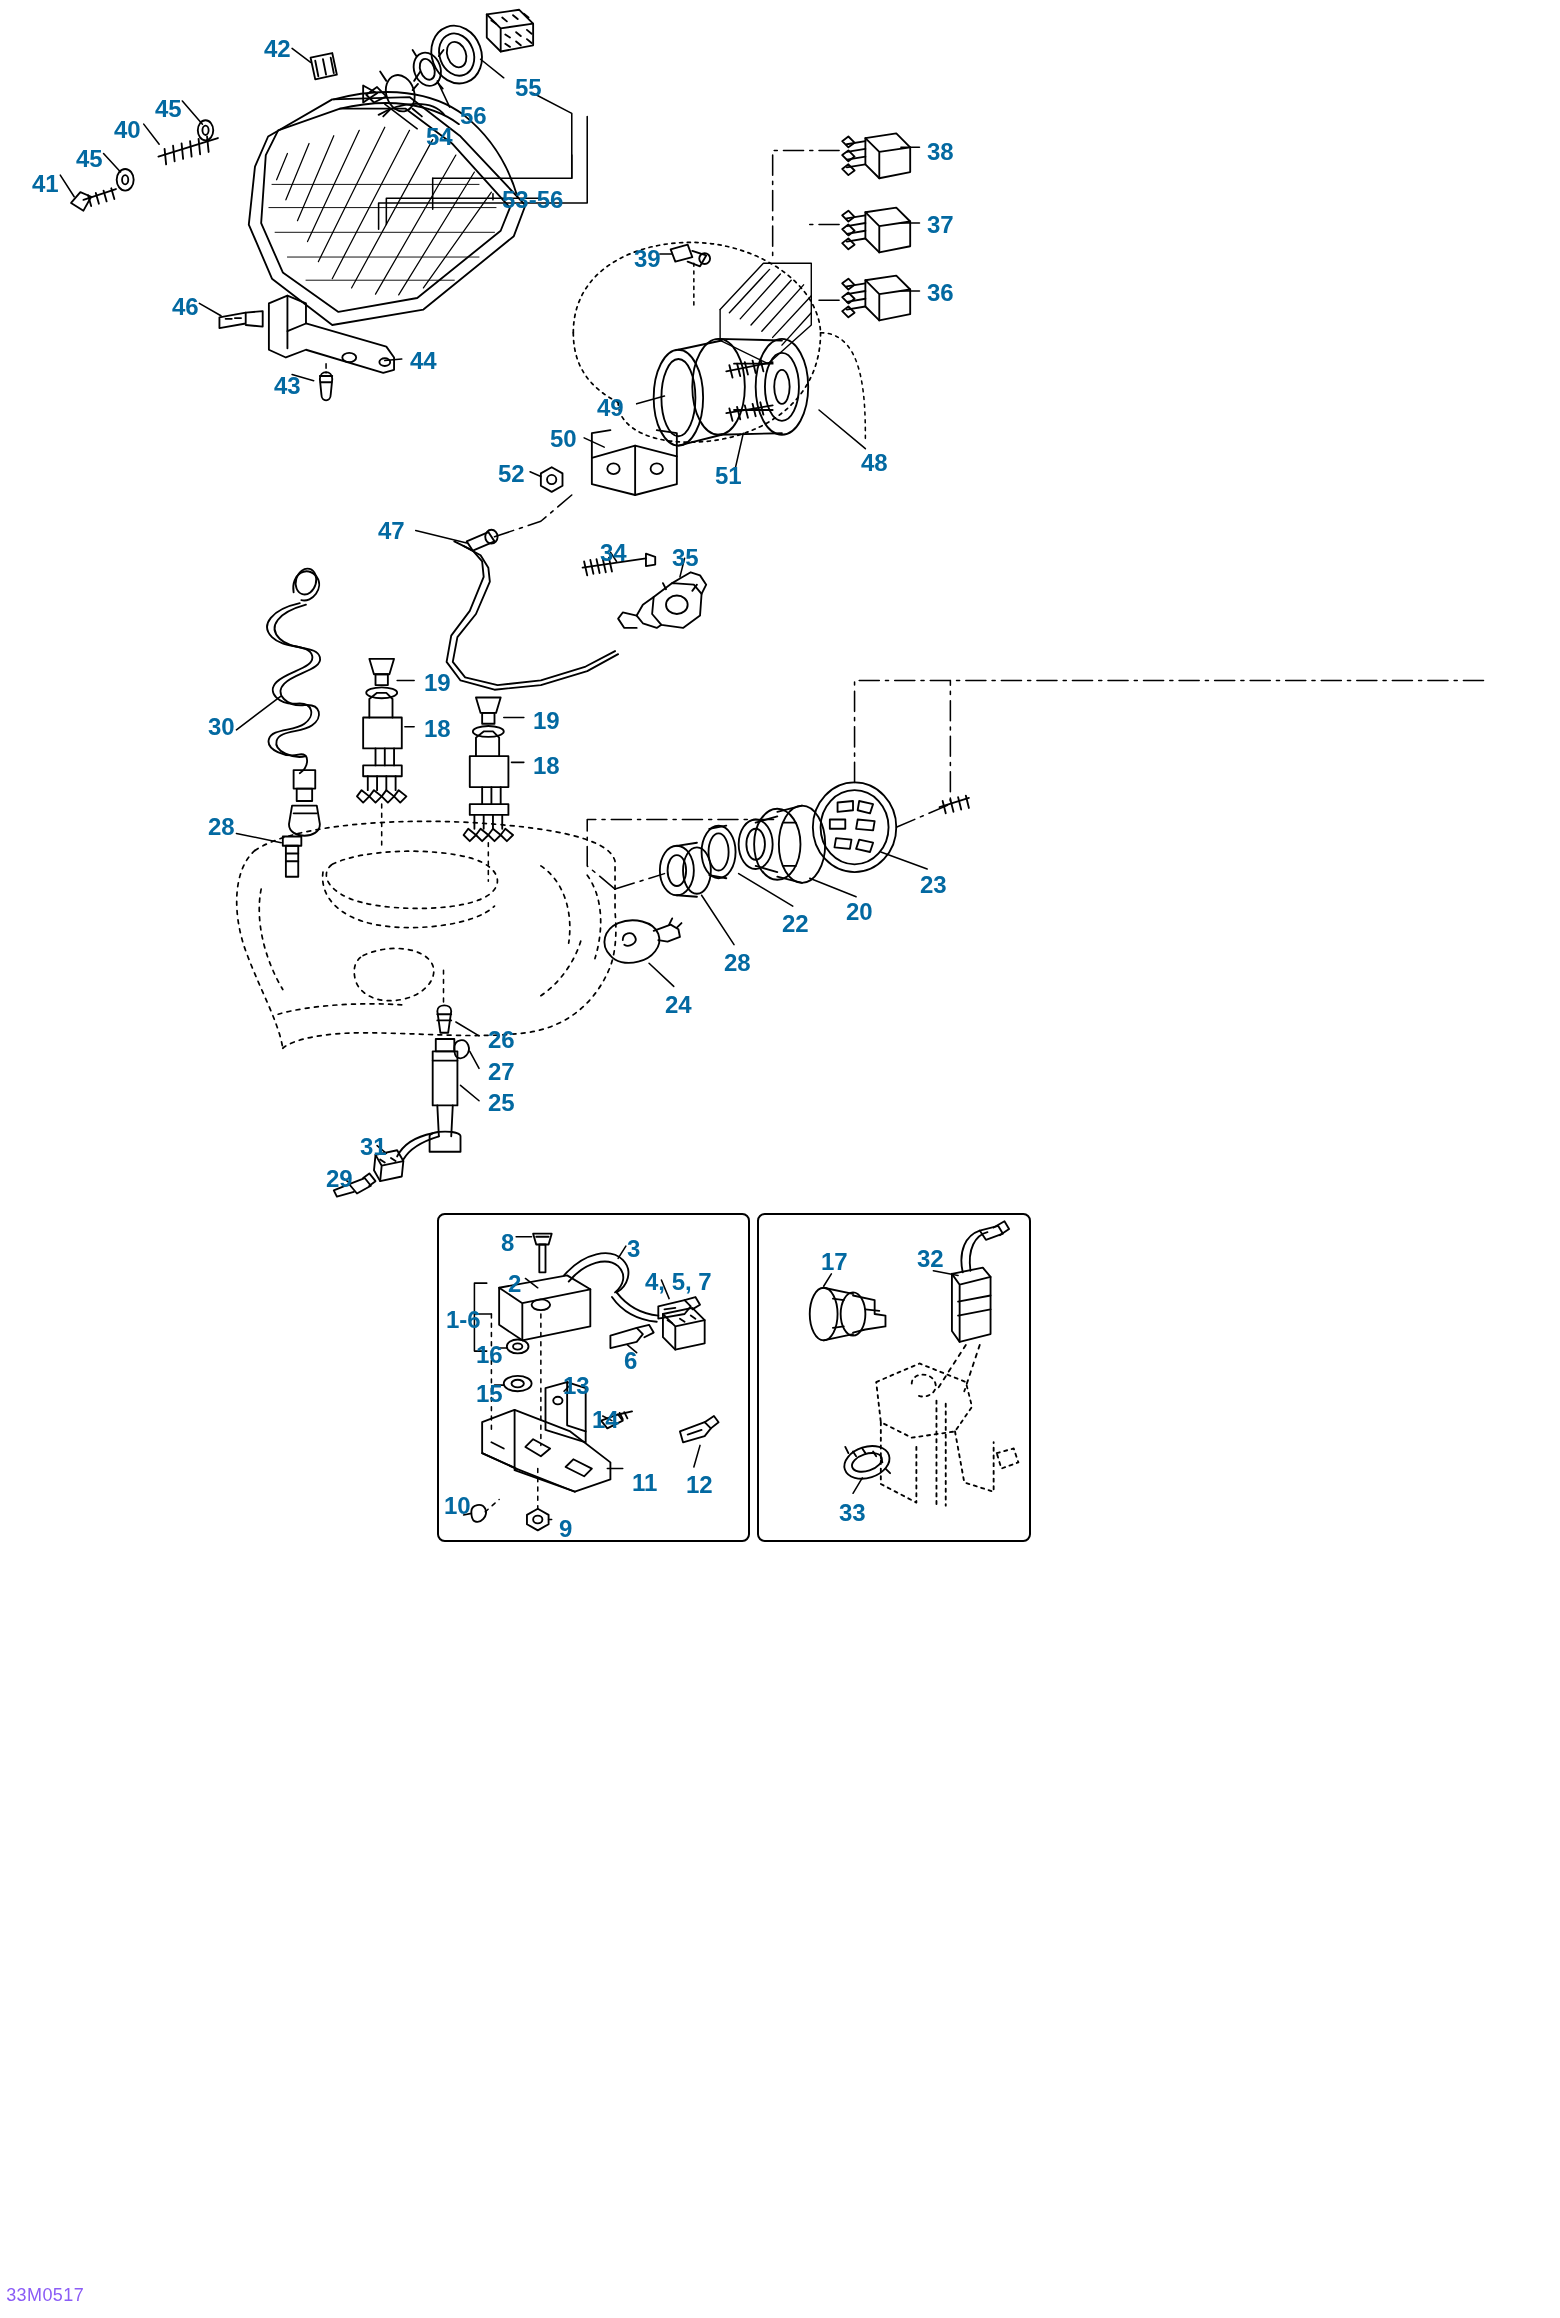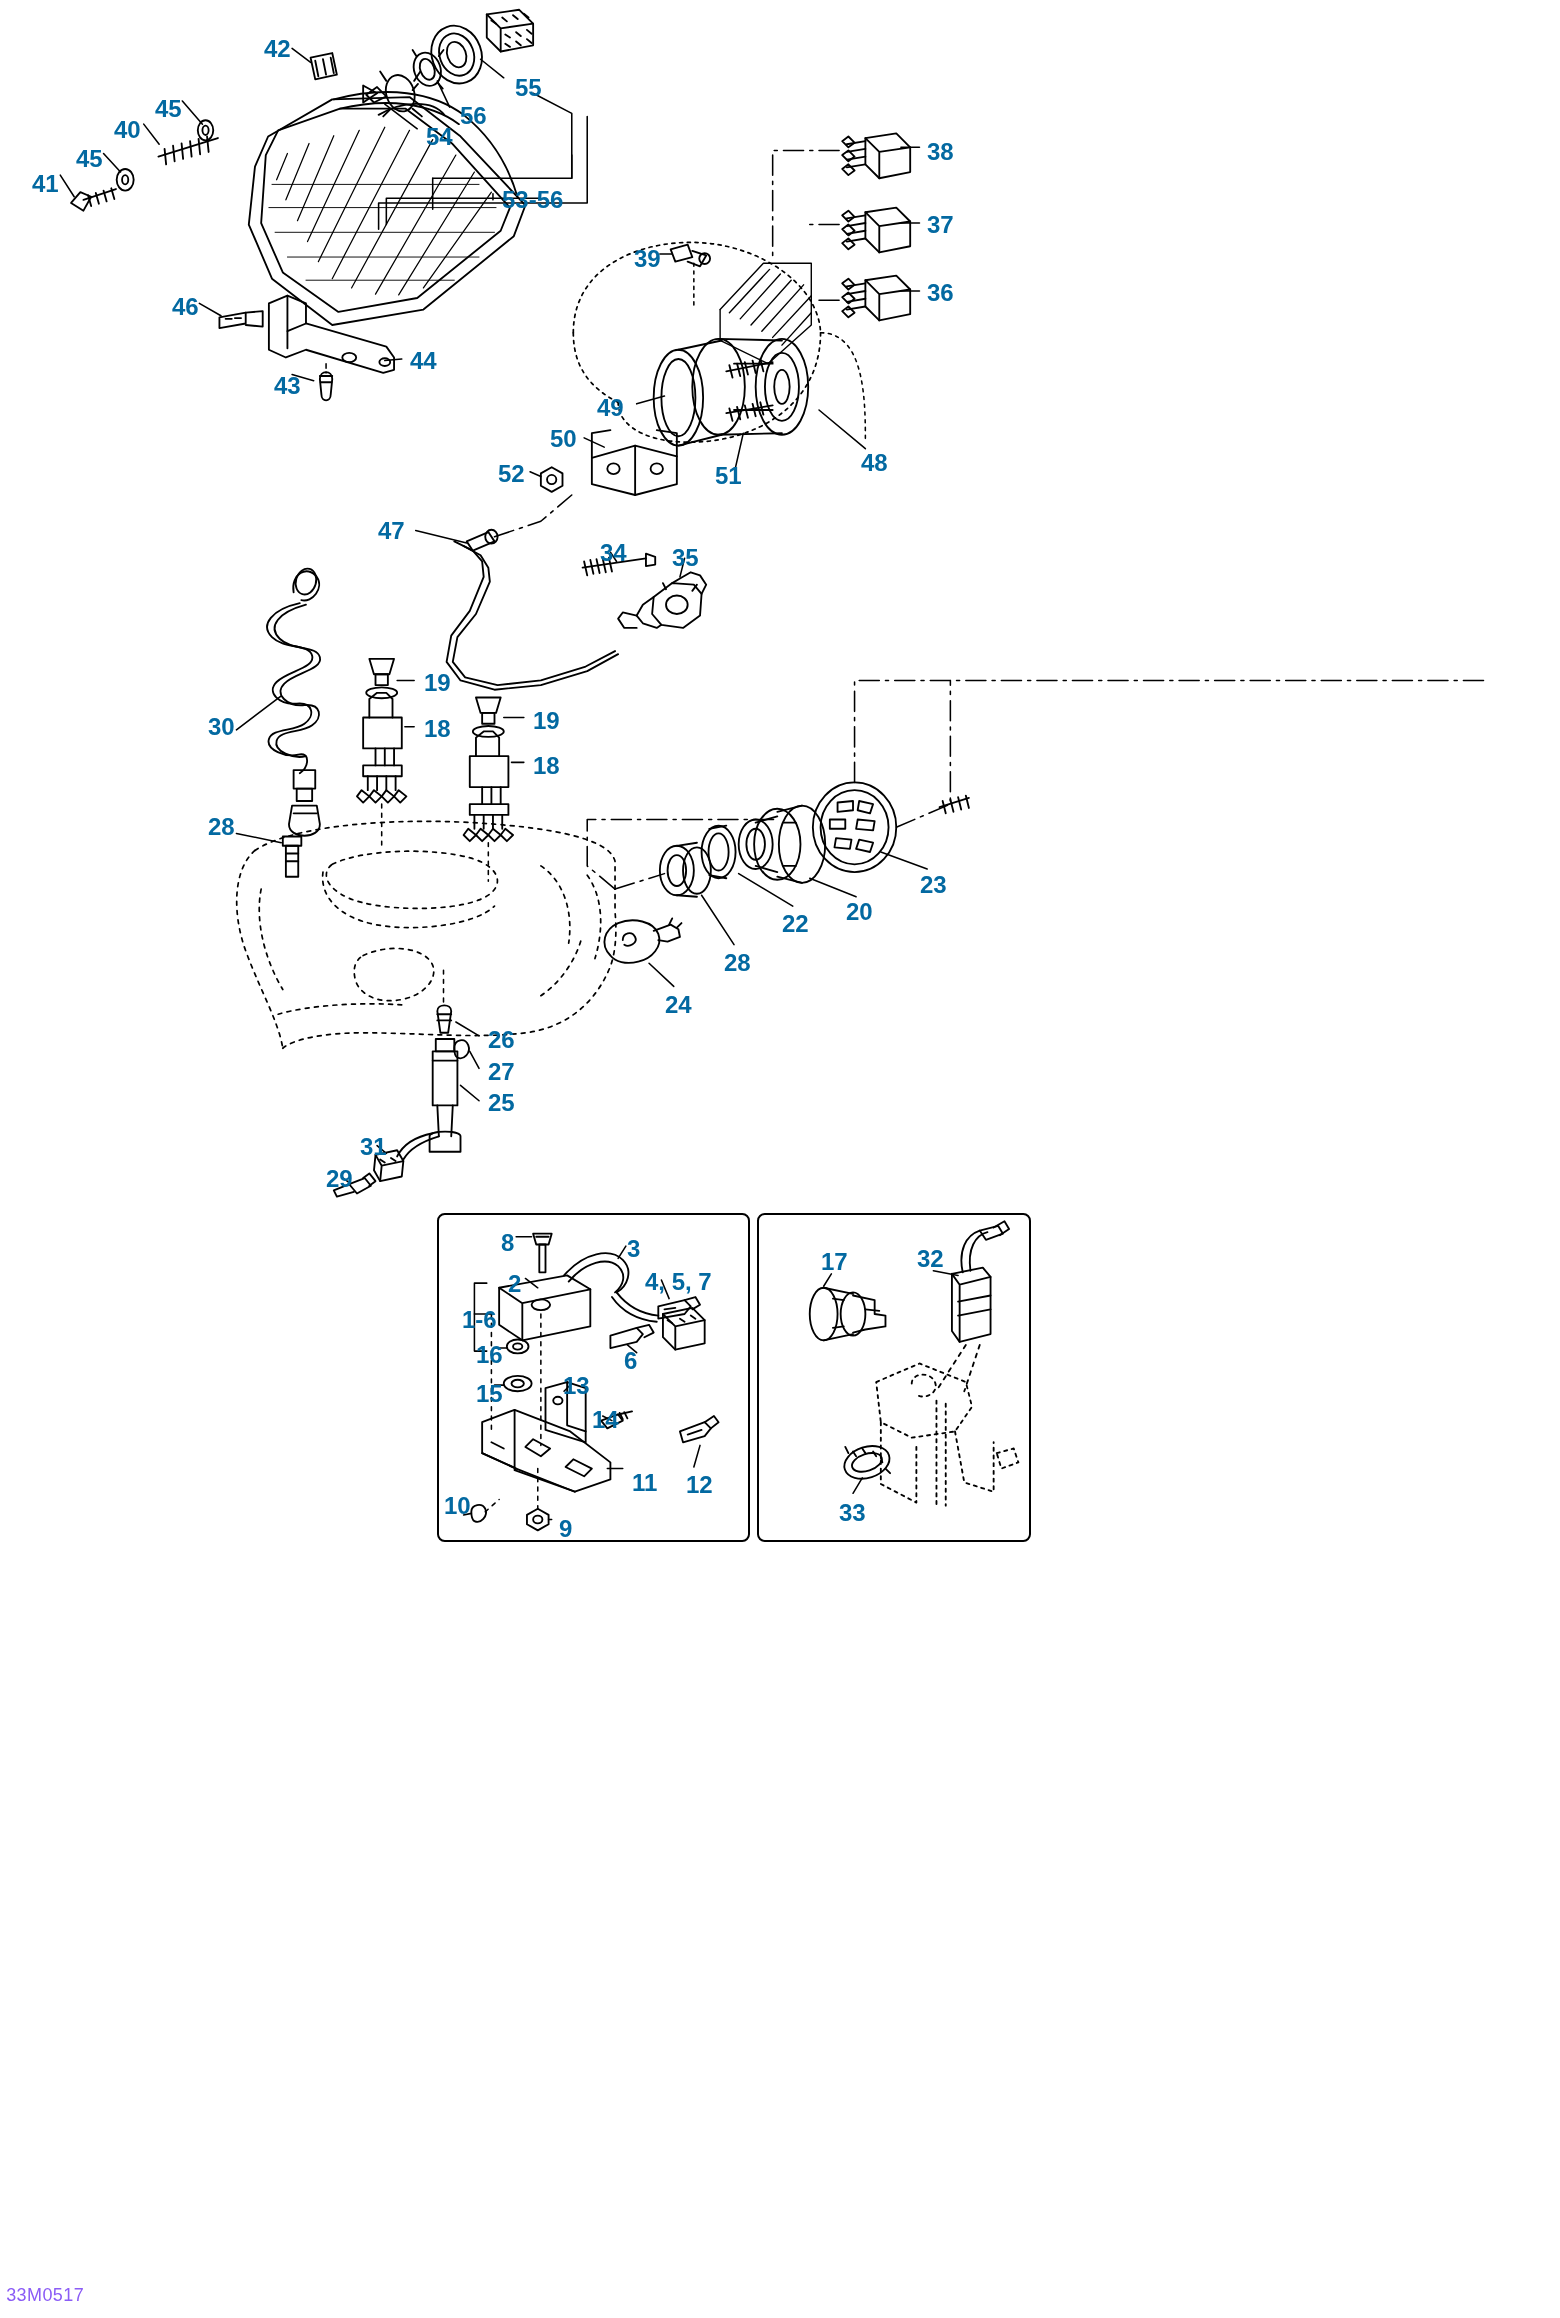--- a/index.html
+++ b/index.html
@@ -716,21 +716,21 @@
   <div class="callout" style="left:665px; top:993px;">24</div>
   <div class="callout" style="left:488px; top:1028px;">26</div>
   <div class="callout" style="left:488px; top:1060px;">27</div>
   <div class="callout" style="left:488px; top:1091px;">25</div>
   <div class="callout" style="left:360px; top:1135px;">31</div>
   <div class="callout" style="left:326px; top:1167px;">29</div>
   <div class="callout" style="left:501px; top:1231px;">8</div>
   <div class="callout" style="left:627px; top:1237px;">3</div>
   <div class="callout" style="left:508px; top:1272px;">2</div>
   <div class="callout" style="left:645px; top:1270px;">4, 5, 7</div>
-  <div class="callout" style="left:462px; top:1308px;">1-6</div>
+  <div class="callout" style="left:446px; top:1308px;">1-6</div>
   <div class="callout" style="left:476px; top:1343px;">16</div>
   <div class="callout" style="left:624px; top:1349px;">6</div>
   <div class="callout" style="left:476px; top:1382px;">15</div>
   <div class="callout" style="left:563px; top:1374px;">13</div>
   <div class="callout" style="left:592px; top:1408px;">14</div>
   <div class="callout" style="left:632px; top:1471px;">11</div>
   <div class="callout" style="left:686px; top:1473px;">12</div>
   <div class="callout" style="left:444px; top:1494px;">10</div>
   <div class="callout" style="left:559px; top:1517px;">9</div>
   <div class="callout" style="left:821px;top:1250px;">17</div>

